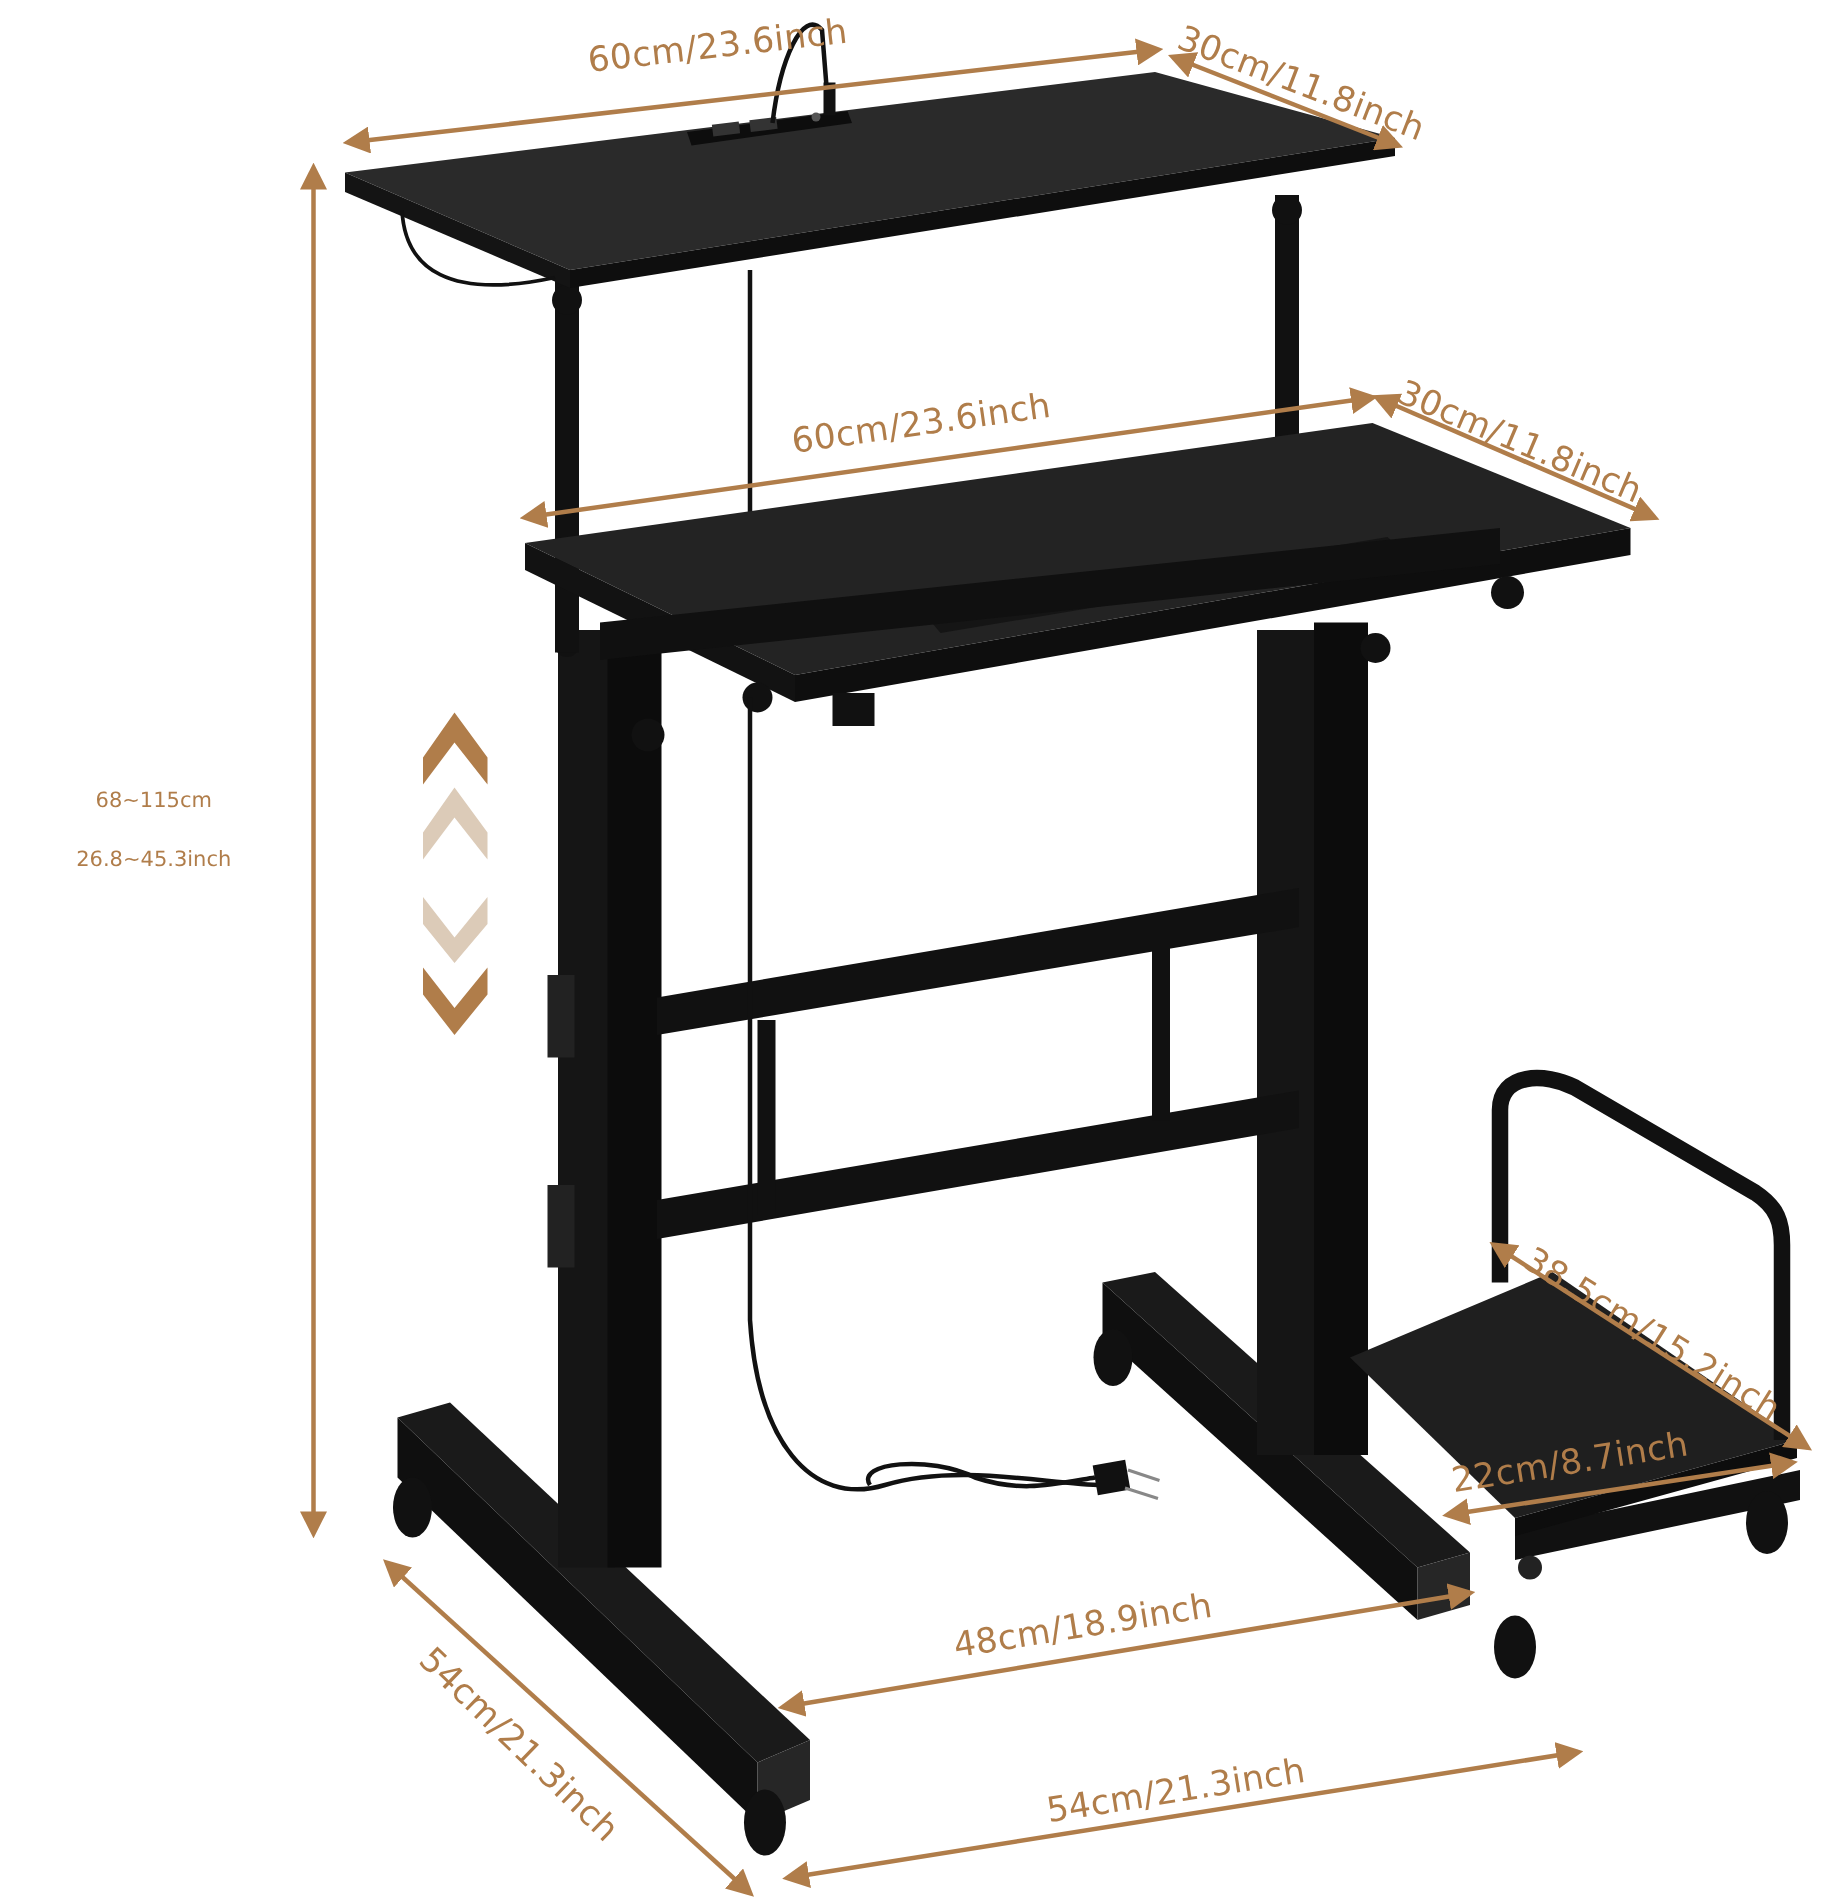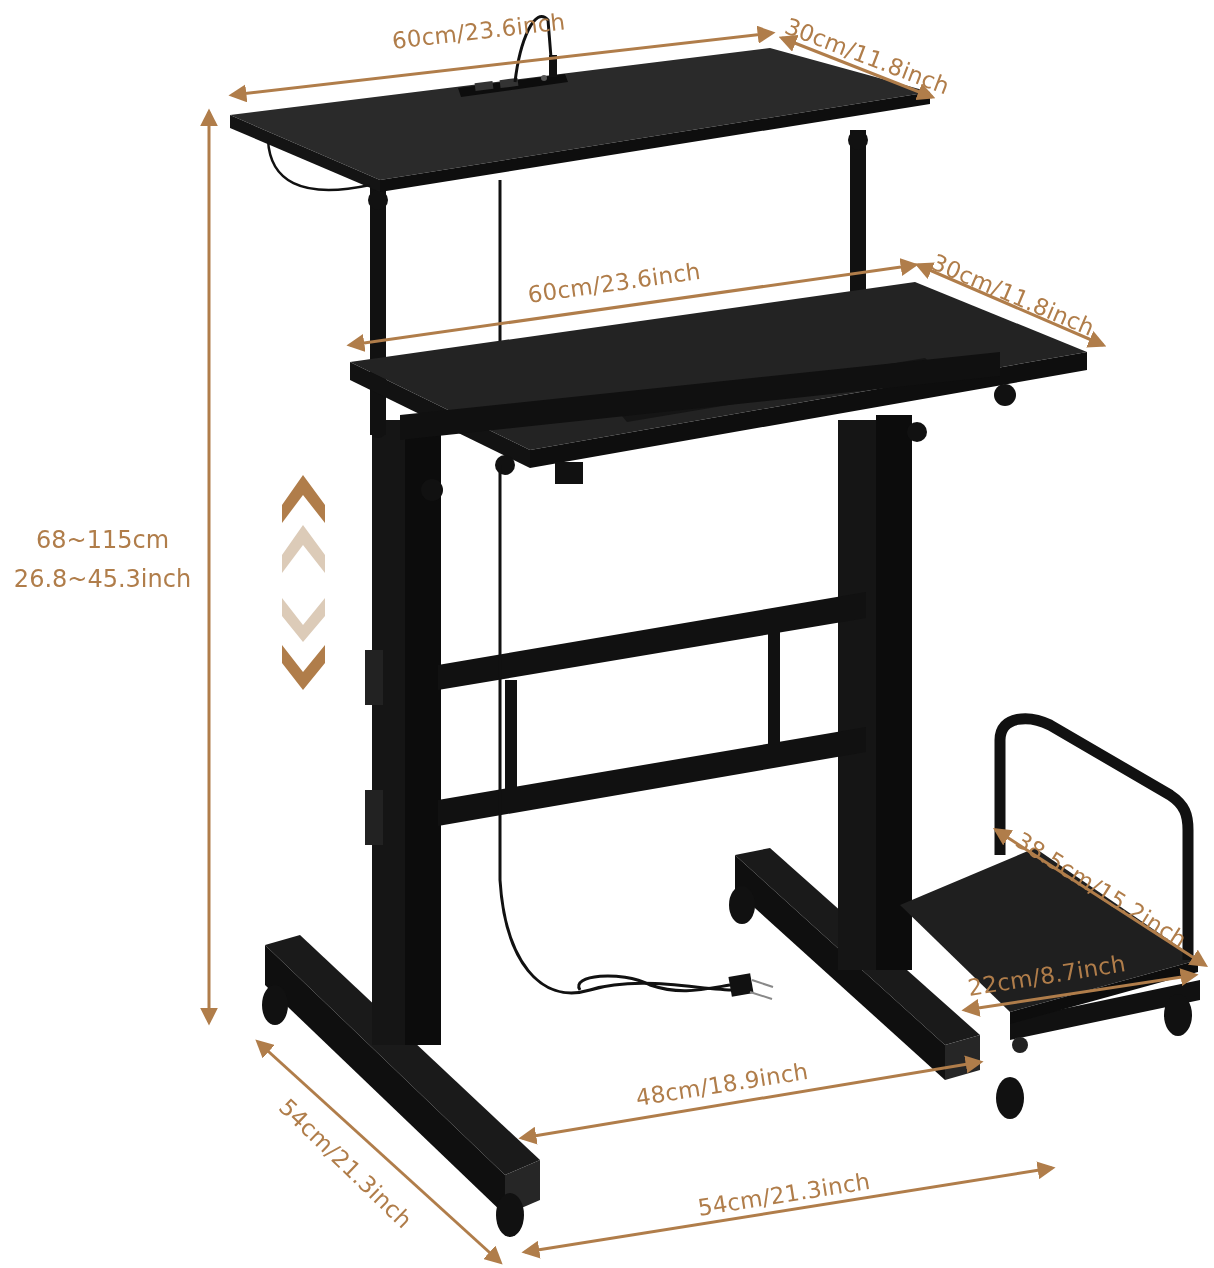--- a/index.html
+++ b/index.html
@@ -6,21 +6,21 @@
   body { width: 1214px; height: 1268px; position: relative; overflow: hidden;
          font-family: "DejaVu Sans", sans-serif; }
   #stage { position: absolute; left: 0; top: 0; width: 1214px; height: 1268px; }
   .dim-label {
     position: absolute; white-space: nowrap; color: #b07d4a;
     font-family: "DejaVu Sans", sans-serif; font-size: 23px; font-weight: 500;
     transform-origin: 0 50%; letter-spacing: 0.2px;
   }
   .height-label {
     position: absolute; left: 0; width: 205px; text-align: center;
-    color: #b07d4a; font-family: "DejaVu Sans", sans-serif; font-size: 24px;
+    color: #b07d4a; font-family: "DejaVu Sans", sans-serif; font-size: 14px;
   }
 </style>
 </head>
 <body>
 
 <div id="stage">
 
   <svg width="1214" height="1268" viewBox="0 0 1214 1268" style="position:absolute;left:0;top:0">
     <defs>
       <marker id="arr" viewBox="0 0 10 10" refX="8" refY="5" markerWidth="6" markerHeight="6" orient="auto-start-reverse">

